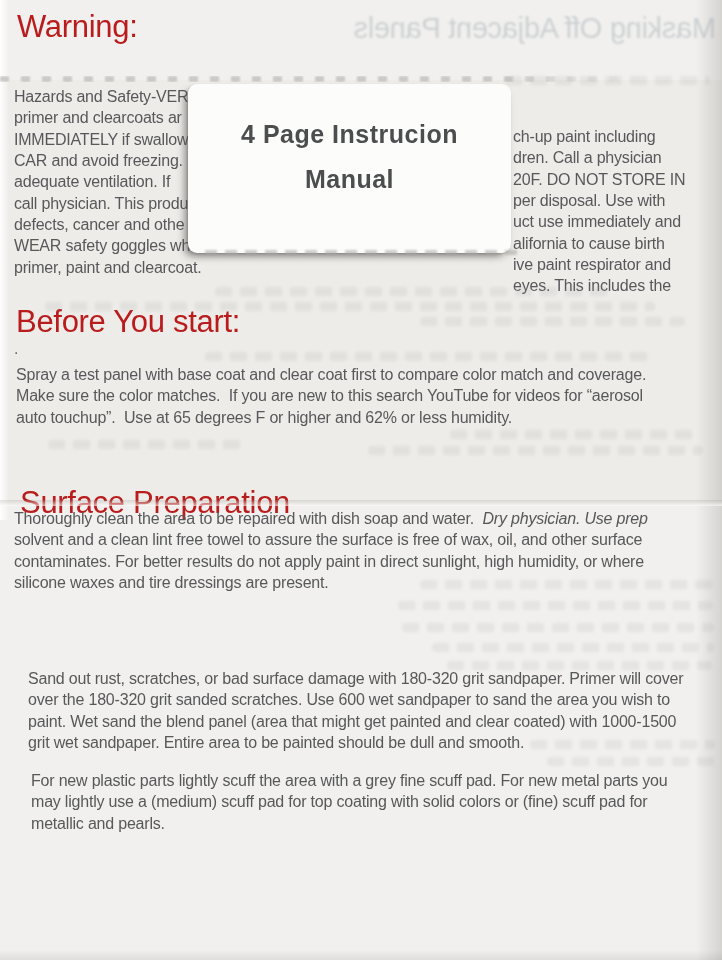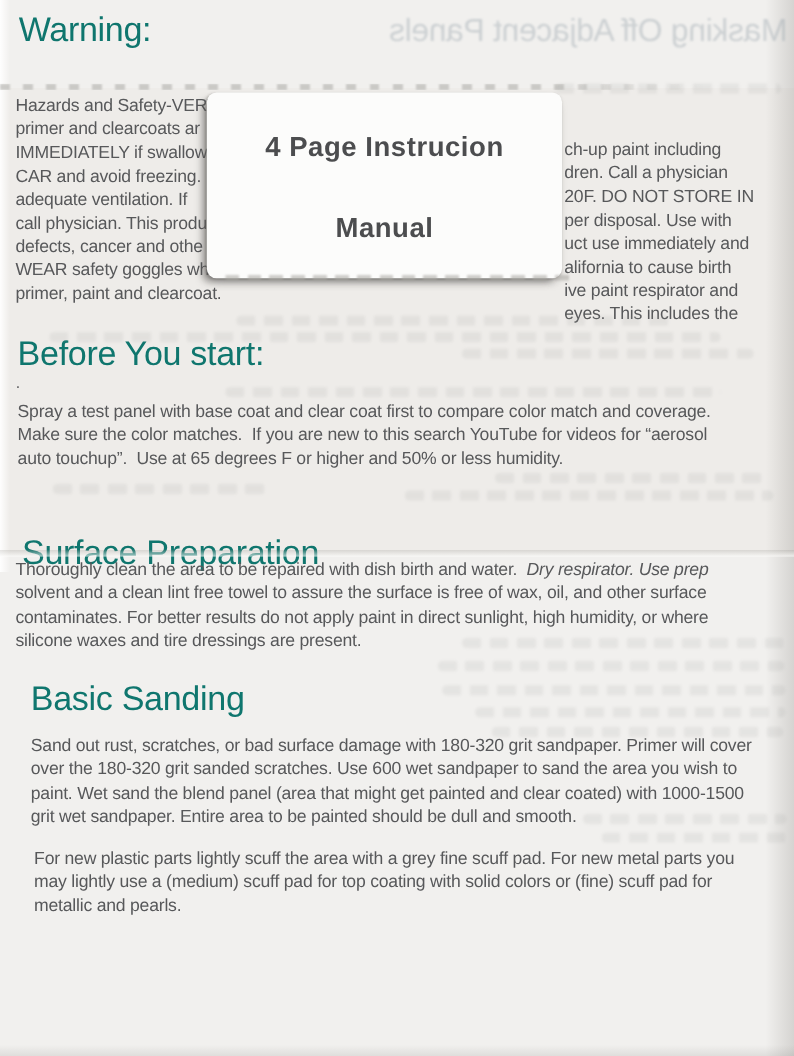--- a/index.html
+++ b/index.html
@@ -18,21 +18,21 @@
   .left-strip{position:absolute;left:0;top:0;width:9px;height:520px;
     background:linear-gradient(90deg, rgba(255,255,255,0.95), rgba(255,255,255,0));}
   .right-shade{position:absolute;right:0;top:0;width:26px;height:960px;
     background:linear-gradient(90deg, rgba(0,0,0,0) , rgba(100,97,92,0.20));}
   .bottom-shade{position:absolute;left:0;bottom:0;width:722px;height:10px;
     background:linear-gradient(180deg, rgba(0,0,0,0), rgba(90,88,84,0.12));}
 
   .heading{
     position:absolute;
     font-size:31px;line-height:1.2;font-weight:400;
-    color:#0f766e;letter-spacing:-0.3px;white-space:pre;
+    color:#b91c1c;letter-spacing:-0.3px;white-space:pre;
   }
   .body-text{
     position:absolute;
     font-size:16px;line-height:21.35px;letter-spacing:-0.2px;
     white-space:pre;color:#57585a;
   }
   .it{font-style:italic;}
 
   
   .torn-edge{position:absolute;left:0;top:76px;width:642px;height:6px;
@@ -47,21 +47,21 @@
   .sticker{
     position:absolute;left:188px;top:84px;width:323px;height:169px;
     background:#fcfcfb;border-radius:9px;
     box-shadow:-6px 5px 7px -2px rgba(80,78,75,0.50),
                -1px 1px 2px rgba(120,118,115,0.35),
                 0 6px 9px -4px rgba(110,108,105,0.40);
     text-align:center;box-sizing:border-box;padding-top:38px;
   }
   .sticker-line{font-size:25px;font-weight:bold;line-height:25px;
     color:#4c4d4f;letter-spacing:0.5px;}
-  .sticker-line2{margin-top:48px;}
+  .sticker-line2{margin-top:20px;}
   .sticker-smudge{position:absolute;left:205px;top:250px;width:320px;height:5px;
     background:repeating-linear-gradient(90deg,#a9a7a2 0 12px, rgba(0,0,0,0) 12px 20px);
     filter:blur(1.2px);opacity:0.55;}
 
   .stray-mark{position:absolute;left:14px;top:340px;font-size:16px;color:#6a6a6c;}
 
   
   .ghost-heading{
     position:absolute;left:312px;top:12px;width:404px;height:40px;
     font-size:29px;font-weight:400;letter-spacing:-0.3px;
@@ -110,29 +110,28 @@
   <div class="sticker">
     <div class="sticker-line">4 Page Instrucion</div>
     <div class="sticker-line sticker-line2">Manual</div>
   </div>
   <div class="sticker-smudge"></div>
 
   <div class="heading" style="left:16px;top:303px;">Before You start:</div>
   <div class="stray-mark">.</div>
   <div class="body-text" style="left:16px;top:364px;">Spray a test panel with base coat and clear coat first to compare color match and coverage.
 Make sure the color matches.  If you are new to this search YouTube for videos for “aerosol
-auto touchup”.  Use at 65 degrees F or higher and 50% or less humidity.</div>
+auto touchup”.  Use at 65 degrees F or higher and 62% or less humidity.</div>
 
   <div class="heading" style="left:20px;top:452px;margin-top:32px;">Surface Preparation</div>
   <div class="sheet-edge"></div>
-  <div class="body-text" style="left:14px;top:508px;"><span>Thoroughly clean the area to be repaired with dish birth and water.  </span><span class="it">Dry respirator. Use prep</span><br><span>solvent and a clean lint free towel to assure the surface is free of wax, oil, and other surface
+  <div class="body-text" style="left:14px;top:508px;"><span>Thoroughly clean the area to be repaired with dish soap and water.  </span><span class="it">Dry physician. Use prep</span><br><span>solvent and a clean lint free towel to assure the surface is free of wax, oil, and other surface
 contaminates. For better results do not apply paint in direct sunlight, high humidity, or where
 silicone waxes and tire dressings are present.</span></div>
 
-  <div class="heading" style="left:28px;top:616px;">Basic Sanding</div>
   <div class="body-text" style="left:28px;top:668px;">Sand out rust, scratches, or bad surface damage with 180-320 grit sandpaper. Primer will cover
 over the 180-320 grit sanded scratches. Use 600 wet sandpaper to sand the area you wish to
 paint. Wet sand the blend panel (area that might get painted and clear coated) with 1000-1500
 grit wet sandpaper. Entire area to be painted should be dull and smooth.</div>
   <div class="body-text" style="left:31px;top:770px;">For new plastic parts lightly scuff the area with a grey fine scuff pad. For new metal parts you
 may lightly use a (medium) scuff pad for top coating with solid colors or (fine) scuff pad for
 metallic and pearls.</div>
 
   <div class="ghost" style="left:505px;top:76px;width:205px;"></div>
   <div class="ghost" style="left:215px;top:287px;width:395px;"></div>

